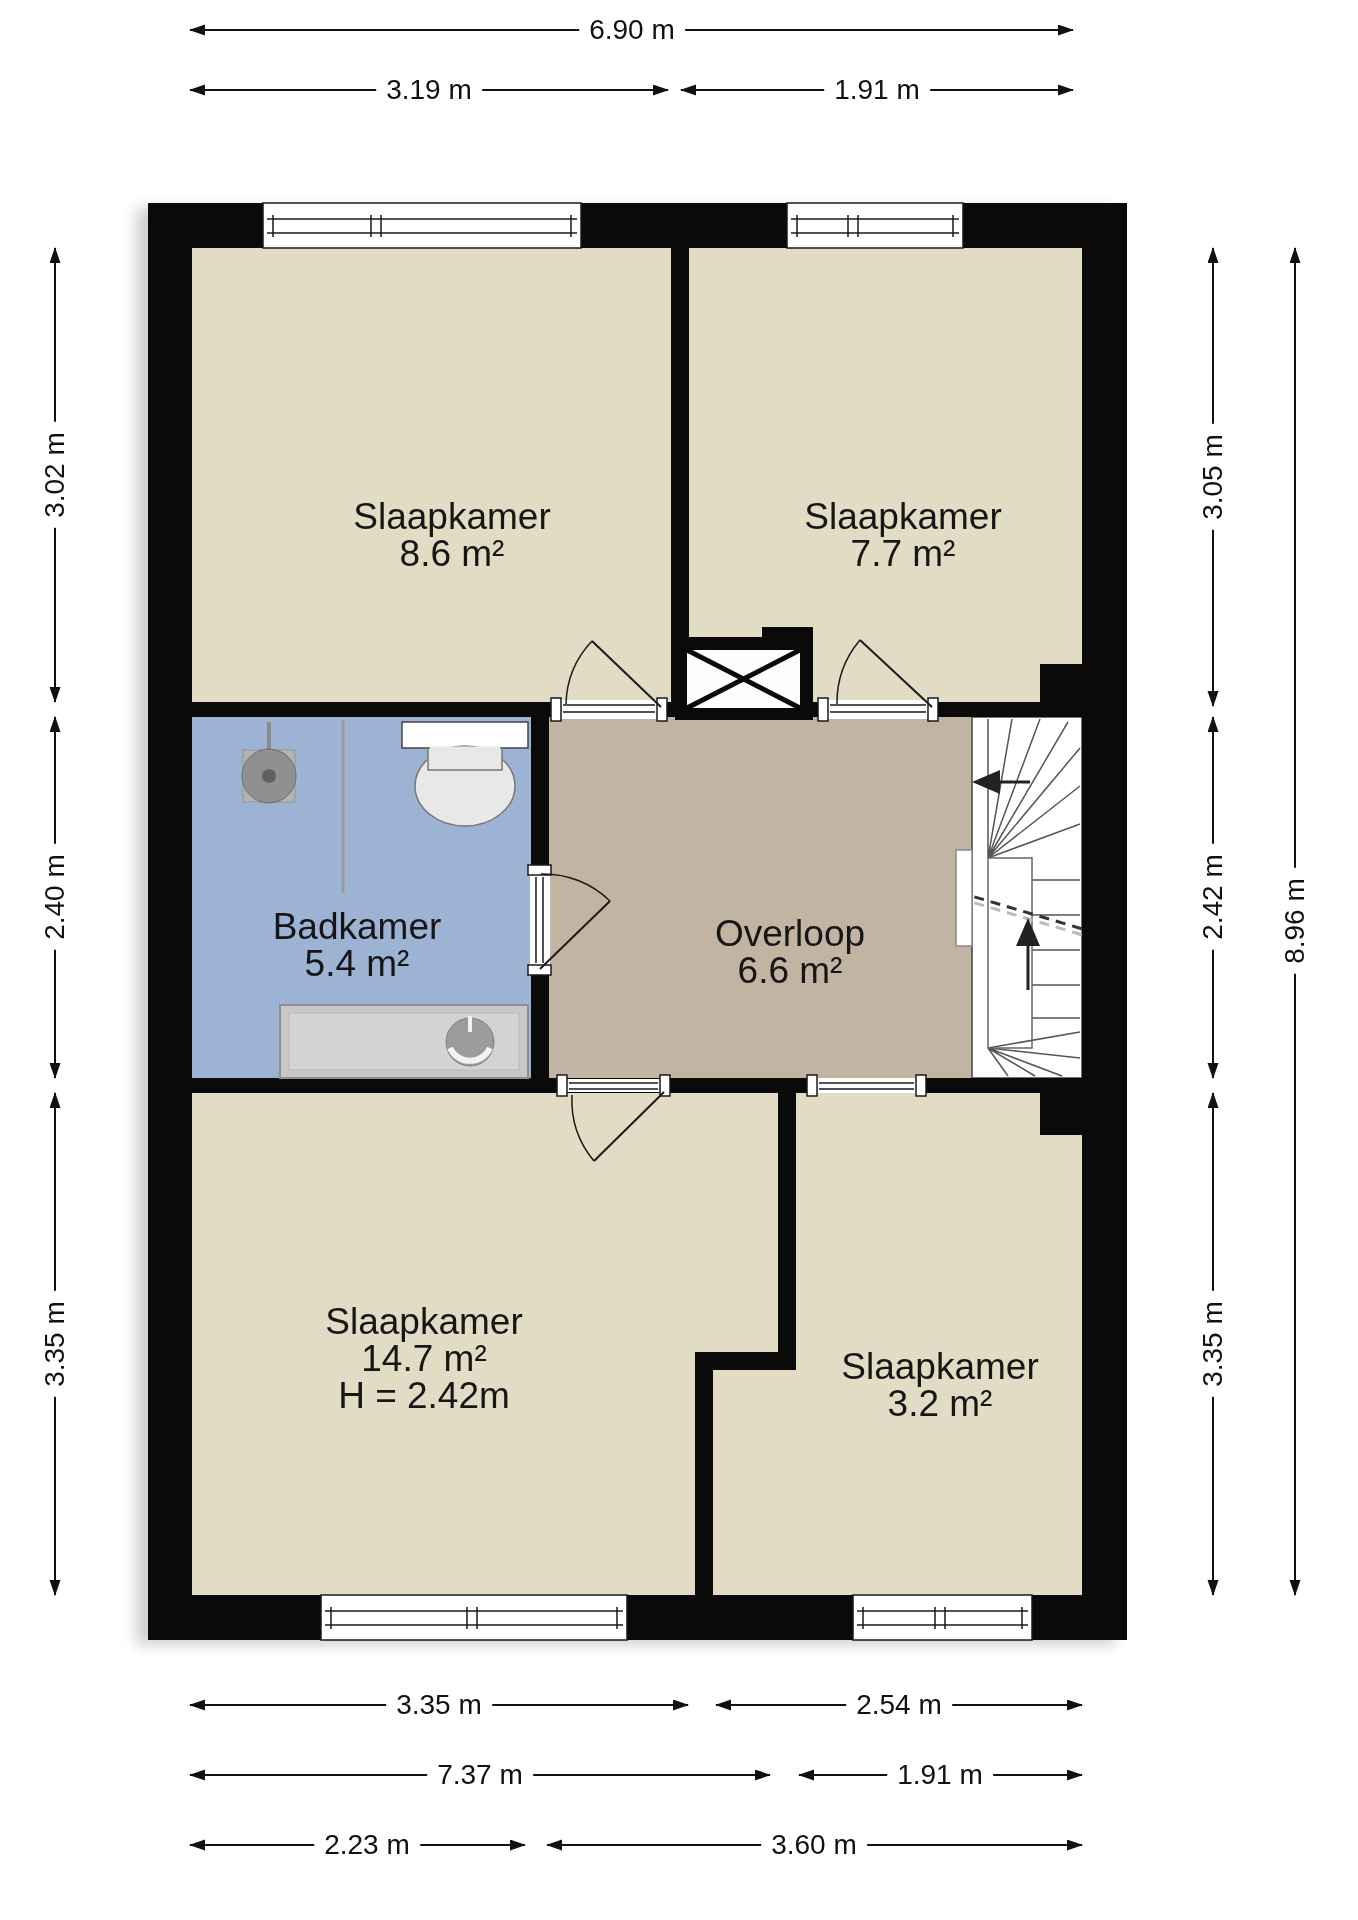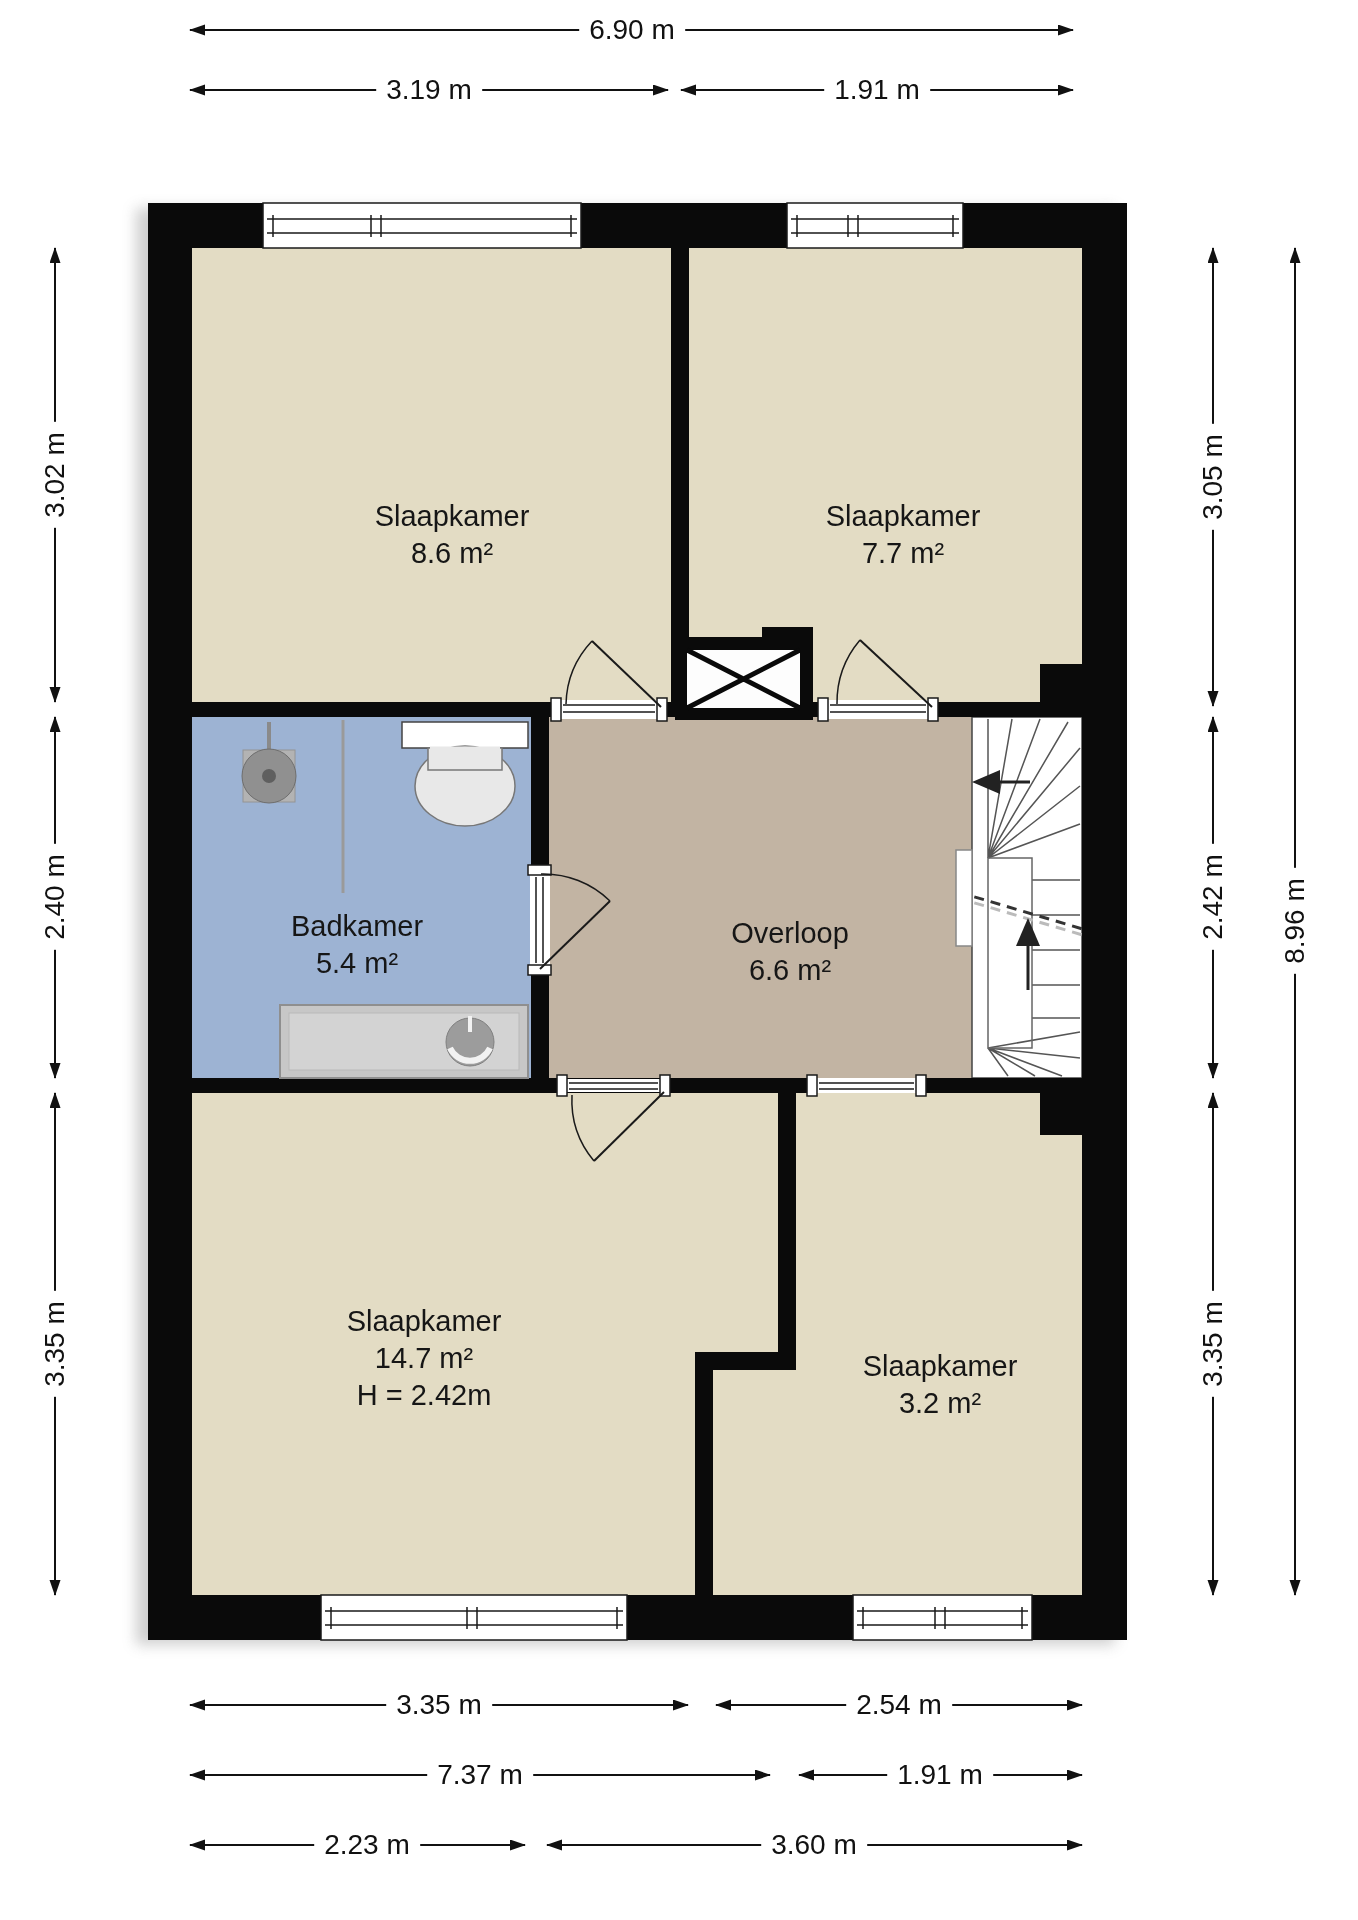--- a/index.html
+++ b/index.html
@@ -1,20 +1,20 @@
 <!DOCTYPE html>
 <html><head>
 <meta charset="utf-8">
 <style>
   html,body{margin:0;padding:0;background:#fff;}
   .canvas{position:relative;width:1358px;height:1920px;background:#ffffff;
           font-family:"Liberation Sans", sans-serif;overflow:hidden;}
   .plan-svg{position:absolute;left:0;top:0;}
   .label{position:absolute;transform:translate(-50%,-50%);text-align:center;
-         color:#161616;font-size:29px;line-height:37px;white-space:nowrap;}
+         color:#161616;font-size:37px;line-height:37px;white-space:nowrap;}
   .dim{position:absolute;transform:translate(-50%,-50%);color:#111;font-size:28px;
        background:#fff;padding:0 10px;white-space:nowrap;}
   .dim.v{transform:translate(-50%,-50%) rotate(-90deg);padding:0 10px;}
 </style>
 </head>
 <body>
 
 <div class="canvas">
 
 <svg class="plan-svg" width="1358" height="1920" viewBox="0 0 1358 1920">

